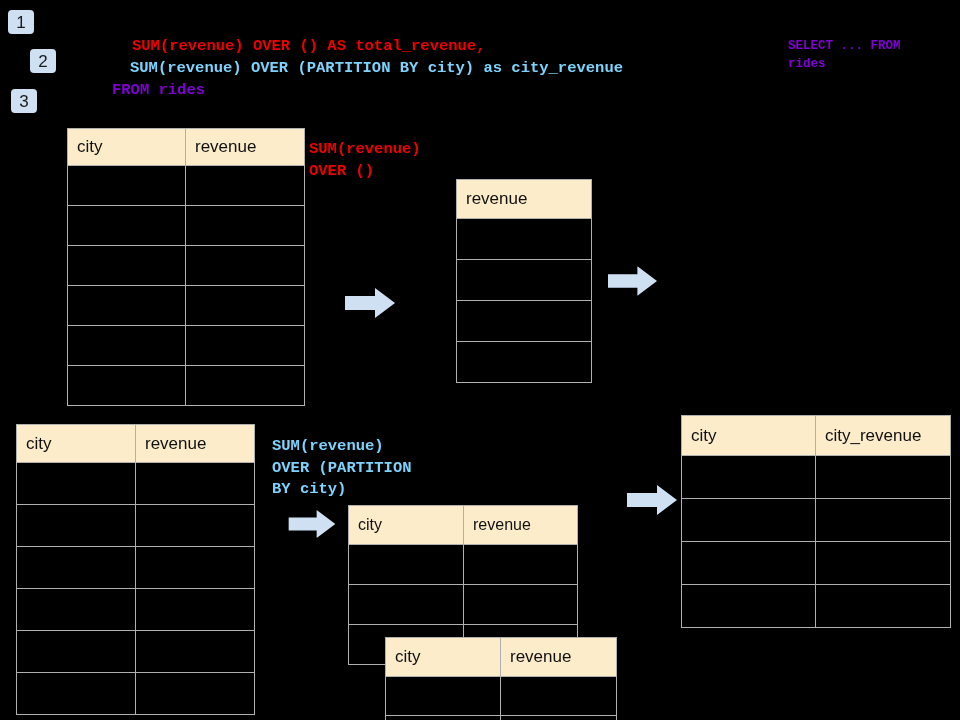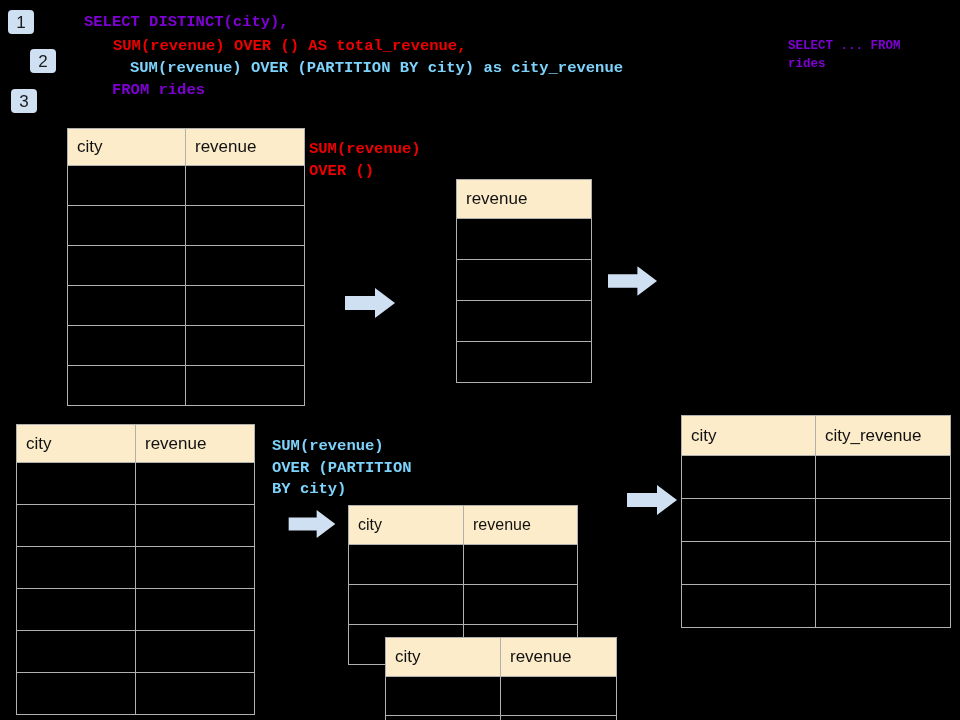--- a/index.html
+++ b/index.html
@@ -83,23 +83,22 @@
   <div class="badge" style="left:8px;  top:10px;">
     <span>1</span>
   </div>
   <div class="badge" style="left:30px; top:49px;">
     <span>2</span>
   </div>
   <div class="badge" style="left:11px; top:89px;">
     <span>3</span>
   </div>
 
-  <div class="code code-main c-purple" style="left:84px; top:12px;">SELECT DISTINCT(city),</div>
-
-  <div class="code code-main c-red" style="left:113px; top:36px;">SUM(revenue) OVER () AS total_revenue,</div>
+
+  <div class="code code-main c-red" style="left:132px; top:36px;">SUM(revenue) OVER () AS total_revenue,</div>
 
   <div class="code code-main c-green" style="left:130px; top:58px;">SUM(revenue) OVER (PARTITION BY city) as city_revenue</div>
 
   <div class="code code-main c-purple" style="left:112px; top:80px;">FROM rides</div>
 
 
   <div class="code code-small c-purple" style="left:788px; top:38px;">SELECT ... FROM
 rides</div>
 
   <div class="code code-main c-red" style="left:309px; top:139px;">SUM(revenue)

